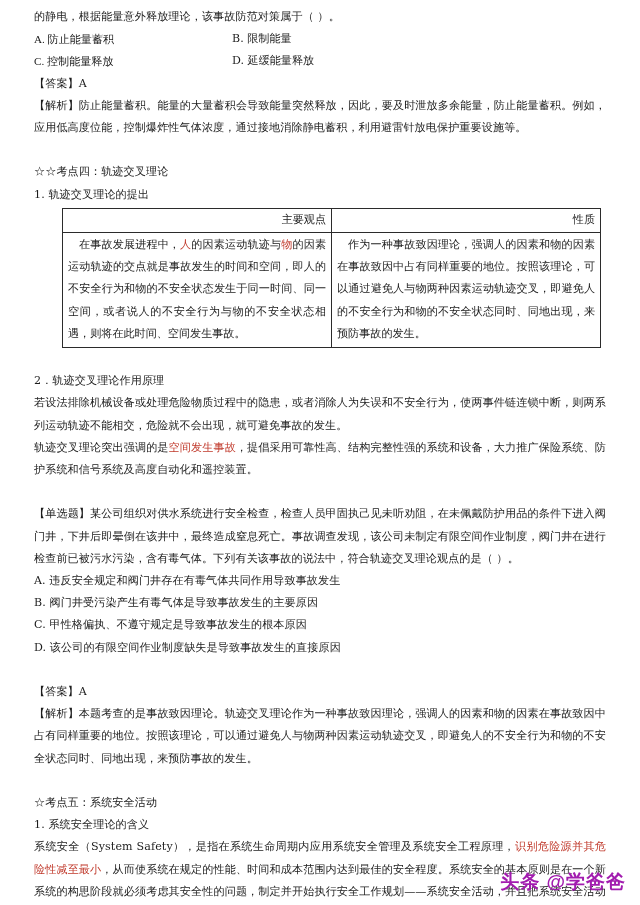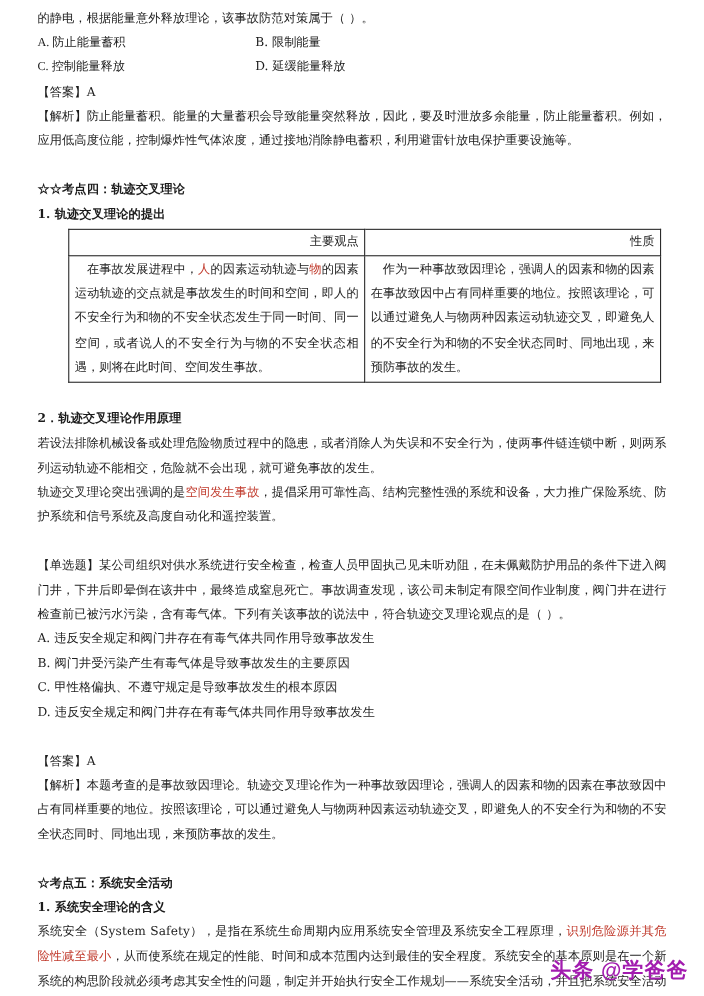--- a/index.html
+++ b/index.html
@@ -81,21 +81,20 @@
     text-justify: inter-ideograph;
   }
   table.kp-table td .tindent { text-indent: 11px; display: block; }
   .col-a { width: 258px; }
   .col-b { width: 258px; }
 
   .heading {
     font-size: 11.1px;
     line-height: 22.2px;
     margin: 0;
-    font-weight: bold;
   }
 
   .watermark {
     position: absolute;
     right: 14px;
     bottom: 10px;
     font-size: 19px;
     font-weight: bold;
     color: #a21caf;
     font-family: Liberation Sans, sans-serif;
@@ -152,21 +151,21 @@
     <p class="heading">2．轨迹交叉理论作用原理</p>
     <p class="para">若设法排除机械设备或处理危险物质过程中的隐患，或者消除人为失误和不安全行为，使两事件链连锁中断，则两系列运动轨迹不能相交，危险就不会出现，就可避免事故的发生。</p>
     <p class="para"><span>轨迹交叉理论突出强调的是</span><span class="red">空间发生事故</span><span>，提倡采用可靠性高、结构完整性强的系统和设备，大力推广保险系统、防护系统和信号系统及高度自动化和遥控装置。</span></p>
 
     <div class="blank"></div>
 
     <p class="para">【单选题】某公司组织对供水系统进行安全检查，检查人员甲固执己见未听劝阻，在未佩戴防护用品的条件下进入阀门井，下井后即晕倒在该井中，最终造成窒息死亡。事故调查发现，该公司未制定有限空间作业制度，阀门井在进行检查前已被污水污染，含有毒气体。下列有关该事故的说法中，符合轨迹交叉理论观点的是（  ）。</p>
     <p class="para">A. 违反安全规定和阀门井存在有毒气体共同作用导致事故发生</p>
     <p class="para">B. 阀门井受污染产生有毒气体是导致事故发生的主要原因</p>
     <p class="para">C. 甲性格偏执、不遵守规定是导致事故发生的根本原因</p>
-    <p class="para">D. 违反安全规定和阀门井存在有毒气体共同作用导致事故发生</p>
+    <p class="para">D. 该公司的有限空间作业制度缺失是导致事故发生的直接原因</p>
 
     <div class="blank"></div>
 
     <p class="para">【答案】A</p>
     <p class="para">【解析】本题考查的是事故致因理论。轨迹交叉理论作为一种事故致因理论，强调人的因素和物的因素在事故致因中占有同样重要的地位。按照该理论，可以通过避免人与物两种因素运动轨迹交叉，即避免人的不安全行为和物的不安全状态同时、同地出现，来预防事故的发生。</p>
 
     <div class="blank"></div>
 
     <p class="heading">☆考点五：系统安全活动</p>
     <p class="heading">1. 系统安全理论的含义</p>

